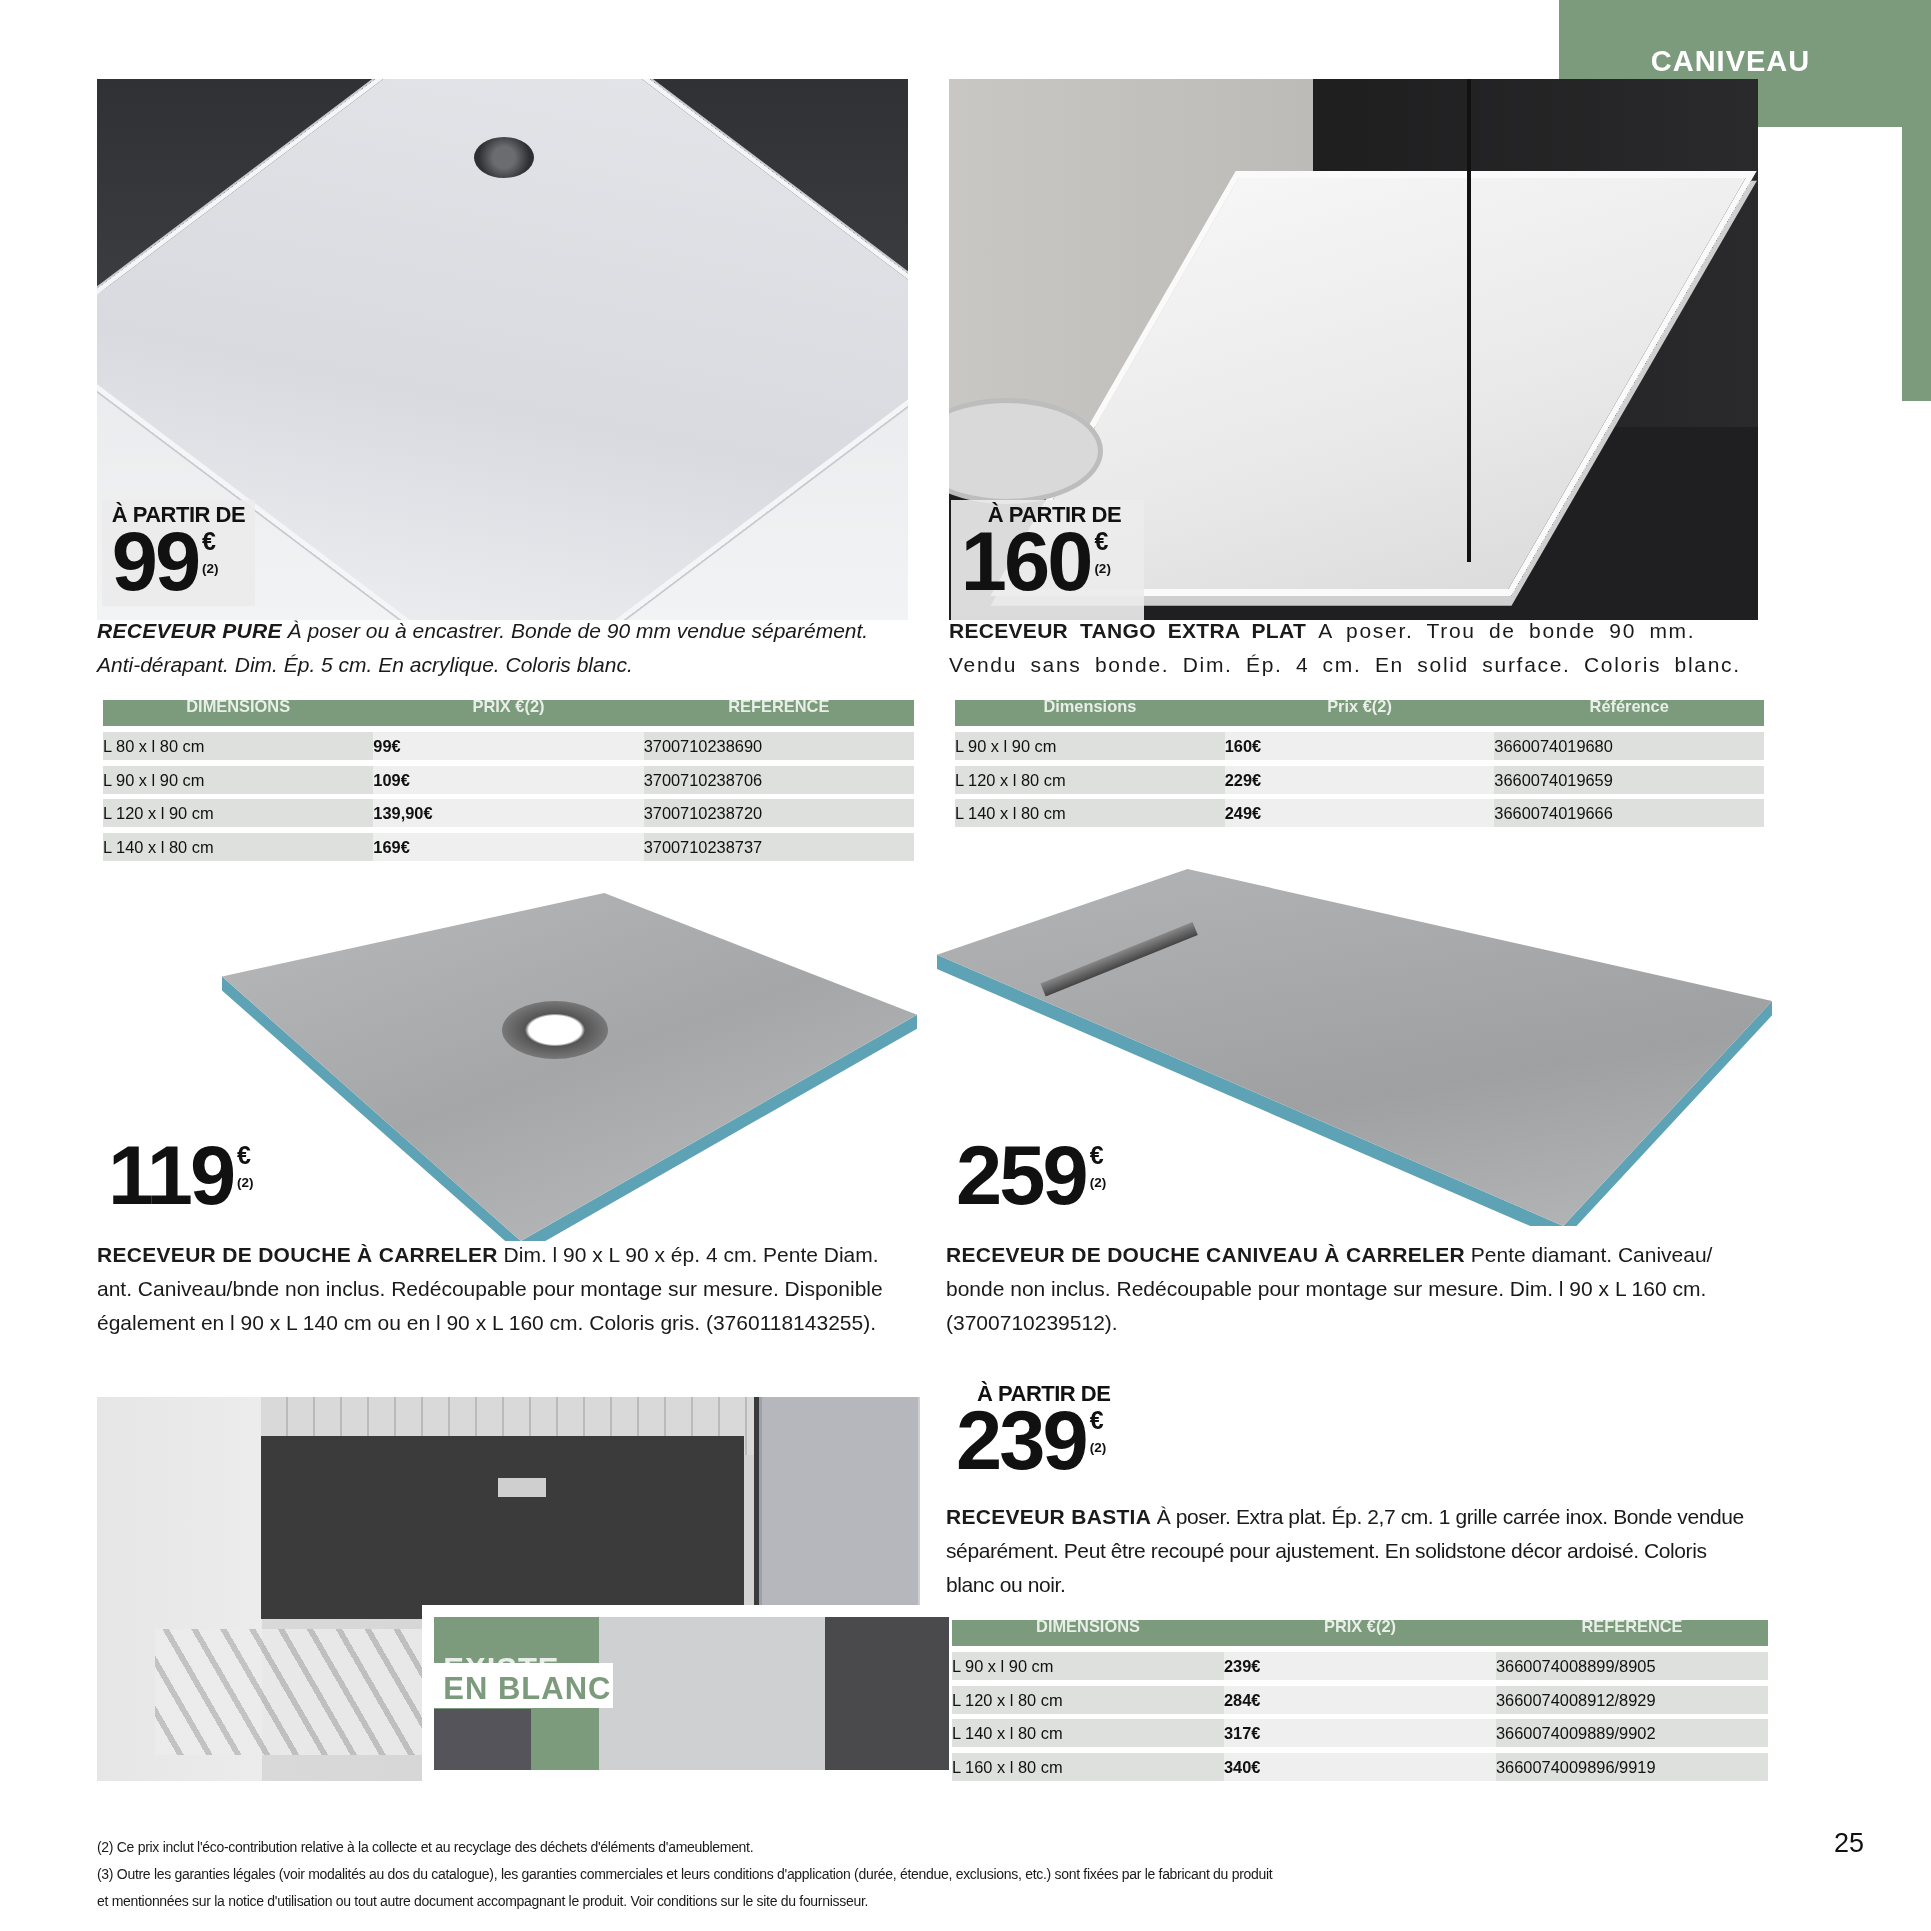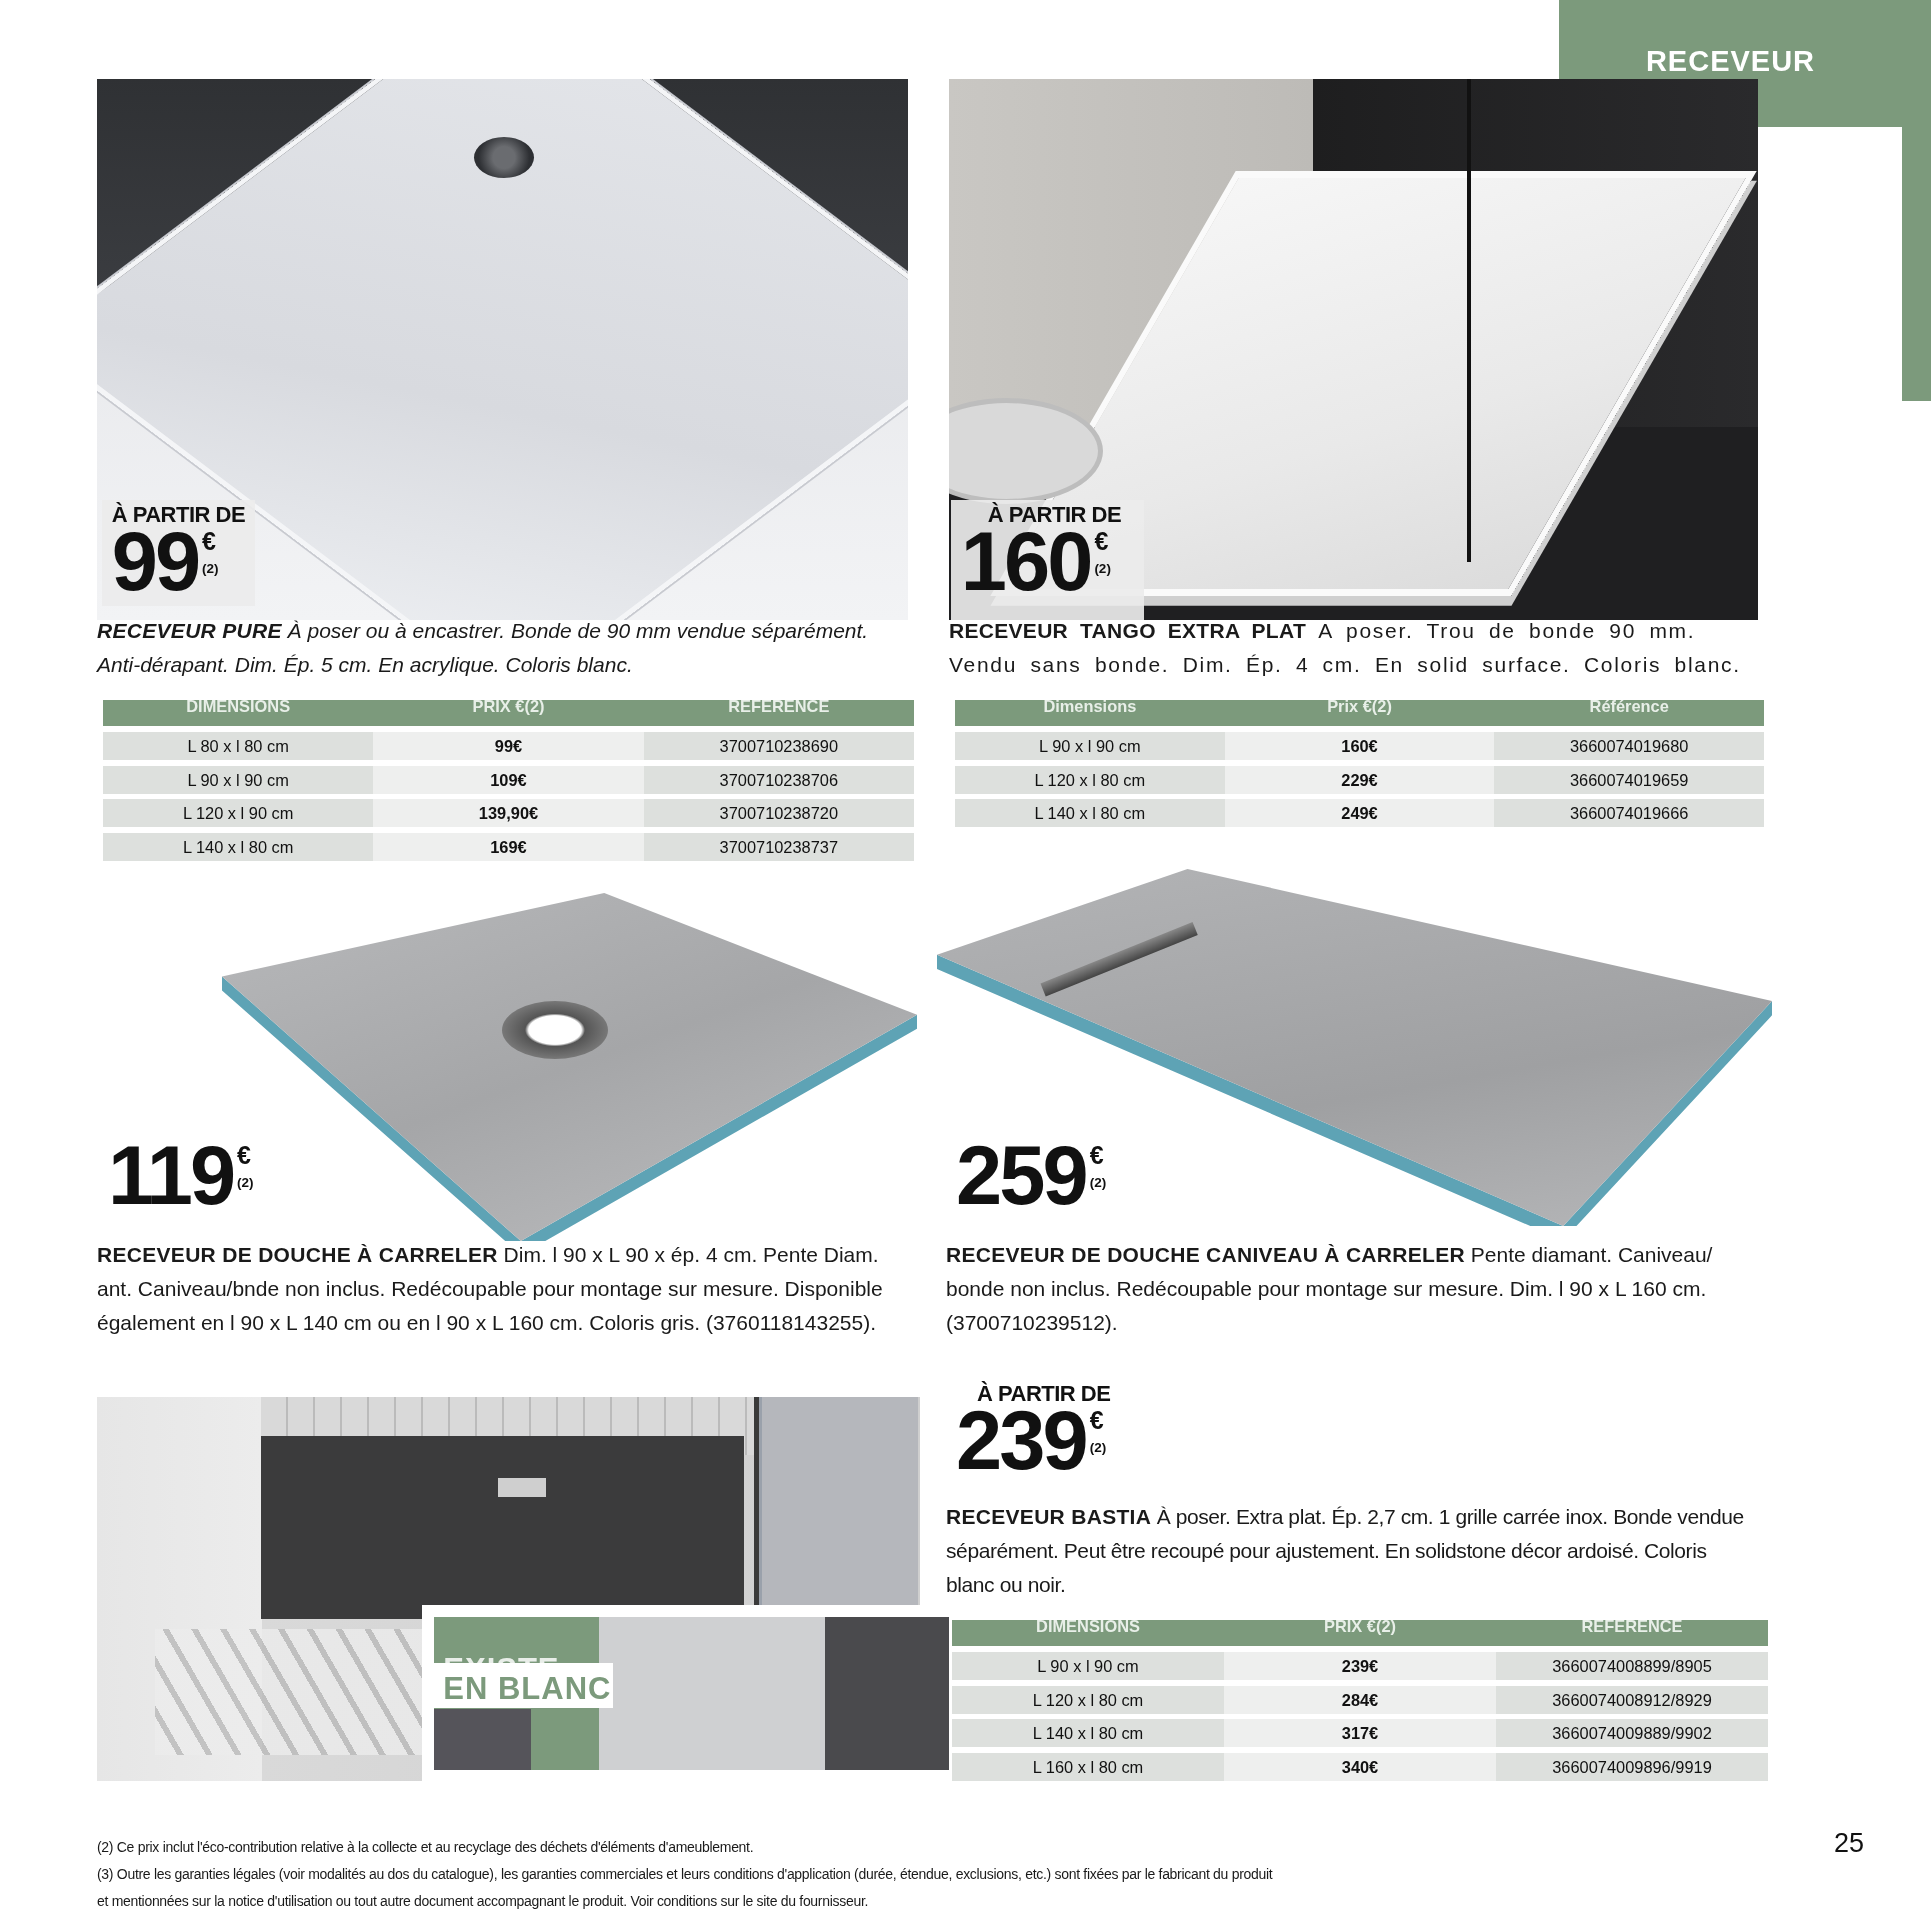--- a/index.html
+++ b/index.html
@@ -35,21 +35,21 @@
     
     .desc { position: absolute; font-size: 21px; line-height: 34px; color: #1a1a1a; text-align: justify; }
     .desc b { font-weight: bold; letter-spacing: 0.3px; }
     .desc.wide-spacing { letter-spacing: 1.7px; word-spacing: 5.8px; }
 
     
     .spec-table { position: absolute; margin-left: 6px; }
     .spec-head { display: flex; height: 26px; background: #7c9a7c; color: #e8efe8; font-weight: bold; font-size: 16.4px; overflow: hidden; }
     .spec-head div { flex: 1; text-align: center; line-height: 13.5px; }
     .spec-row { display: flex; height: 28px; margin-top: 5.8px; font-size: 16.4px; }
-    .spec-row div { flex: 1; text-align: center; line-height: 28px; }
+    .spec-row div { flex: 1; text-align: left; line-height: 28px; }
     .spec-row .c-dim { background: #dde0dd; }
     .spec-row .c-price { background: #eeefee; font-weight: bold; }
     .spec-row .c-ref { background: #dde0dd; }
 
     
     .tile-tray { position: absolute; }
     .tray-119 { left: 222px; top: 893px; width: 695px; height: 348px; }
     .tray-119 .top { position: absolute; left: 0; top: 0; width: 100%; height: 100%; background: linear-gradient(160deg, #b8b9bb 0%, #a5a6a8 50%, #bebfc1 100%); clip-path: polygon(0 24%, 55% 0, 100% 35%, 43% 100%); }
     .tray-119 .edge { position: absolute; left: 0; top: 0; width: 100%; height: 100%; background: #5ea3b5; clip-path: polygon(0 24%, 43% 100%, 100% 35%, 100% 39%, 43% 104%, 0 28%); }
     .tray-119 .drain { position: absolute; left: 280px; top: 108px; width: 106px; height: 58px; border-radius: 50%; background: radial-gradient(ellipse, #ffffff 35%, #555 40%, #777 70%); }
@@ -74,21 +74,21 @@
     .inset .dark { position: absolute; left: 0; top: 92px; width: 97px; height: 62px; background: #55545a; }
 
     
     .footnotes { position: absolute; left: 97px; top: 1798px; font-size: 14px; line-height: 27px; color: #1a1a1a; letter-spacing: -0.3px; margin-top: 36px; }
     .page-num { position: absolute; left: 1834px; top: 1828px; font-size: 27px; color: #111; }
   </style>
 </head>
 <body>
 
 <div class="section-tab">
-  <span>RECEVEUR</span>
+  <span>CANIVEAU</span>
 </div>
 <div class="section-strip"></div>
 
 <div class="photo photo-pure">
   <div class="tray"></div>
   <div class="drain"></div>
 </div>
 <div class="price-box" style="left:102px; top:500px;">
   <div class="price-from">À PARTIR DE</div>
   <div class="price-row">

